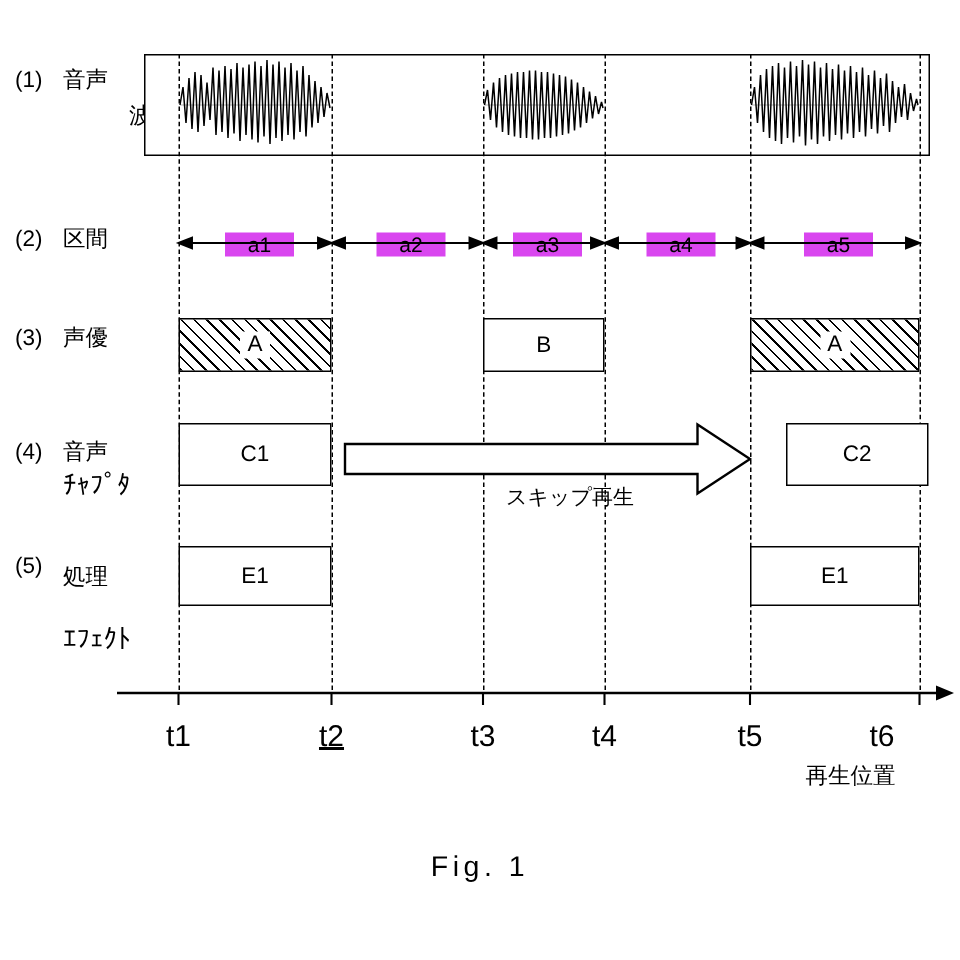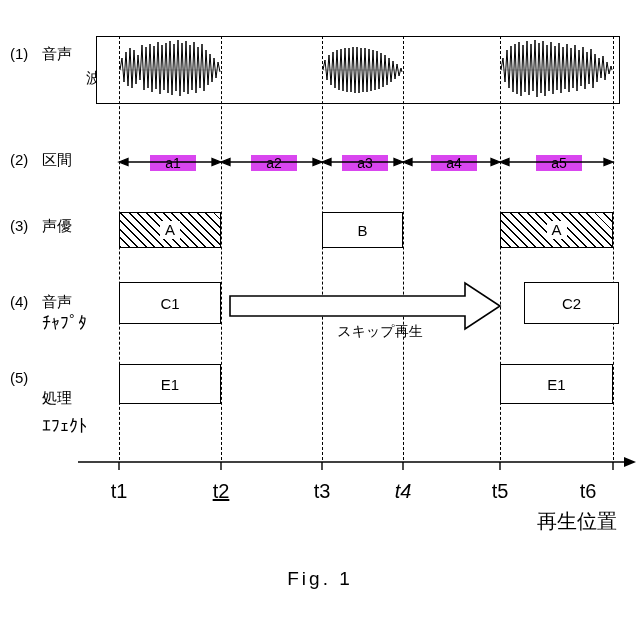--- a/index.html
+++ b/index.html
@@ -92,21 +92,21 @@
     padding: 0 3px;
   }
   .tick-label {
     position: absolute;
     font-size: 20px;
     text-align: center;
     width: 30px;
   }
   .axis-label {
     position: absolute;
-    font-size: 20px;
+    font-size: 15px;
   }
   .skip-label {
     position: absolute;
     font-size: 14px;
     text-align: center;
   }
 </style>
 </head>
 <body>
 
@@ -121,21 +121,21 @@
 
   <div class="lbl rowlabel" style="left:10px; top:216px;">(3)</div>
   <div class="lbl rowlabel" style="left:42px; top:216px;">声優</div>
 
   <div class="lbl rowlabel" style="left:10px; top:292px;">(4)</div>
   <div class="lbl rowlabel" style="left:42px; top:292px;">音声</div>
   <div class="lbl small rowlabel" style="left:42px; top:314px;">ﾁｬﾌﾟﾀ</div>
 
   <div class="lbl small rowlabel" style="left:10px; top:368px; font-size:15px;">(5)</div>
   <div class="lbl small rowlabel" style="left:42px; top:369px;margin-top:48px;">ｴﾌｪｸﾄ</div>
-  <div class="lbl rowlabel" style="left:42px; top:388px;">処理</div>
+  <div class="lbl rowlabel" style="left:42px; top:375px;">処理</div>
 
   <div class="box" style="left:96px; top:36px; width:524px; height:68px;"></div>
 
   <div class="vline" style="left:119px; top:36px; height:424px;"></div>
   <div class="vline" style="left:221px; top:36px; height:424px;"></div>
   <div class="vline" style="left:322px; top:36px; height:424px;"></div>
   <div class="vline" style="left:403px; top:36px; height:424px;"></div>
   <div class="vline" style="left:500px; top:36px; height:424px;"></div>
   <div class="vline" style="left:613px; top:36px; height:424px;"></div>
 
@@ -167,21 +167,21 @@
   </div>
   <div class="box" style="left:500px; top:364px; width:113px; height:40px;">
     <div class="txt">E1</div>
   </div>
 
   <div class="skip-label" style="left:300px; top:323px; width:160px;">スキップ再生</div>
 
   <div class="tick-label" style="left:104px; top:480px;">t1</div>
   <div class="tick-label" style="left:206px; top:480px;text-decoration:underline;">t2</div>
   <div class="tick-label" style="left:307px; top:480px;">t3</div>
-  <div class="tick-label" style="left:388px; top:480px;font-style:italic;">t4</div>
+  <div class="tick-label" style="left:388px; top:480px;">t4</div>
   <div class="tick-label" style="left:485px; top:480px;">t5</div>
   <div class="tick-label" style="left:573px; top:480px;">t6</div>
 
   <div class="axis-label" style="left:537px; top:508px;">再生位置</div>
 
   <div class="caption" style="left:0; top:568px;">Fig. 1</div>
 
   <svg class="overlay" viewBox="0 0 640 640">
     <g stroke="#000" fill="none" stroke-width="1">
 

